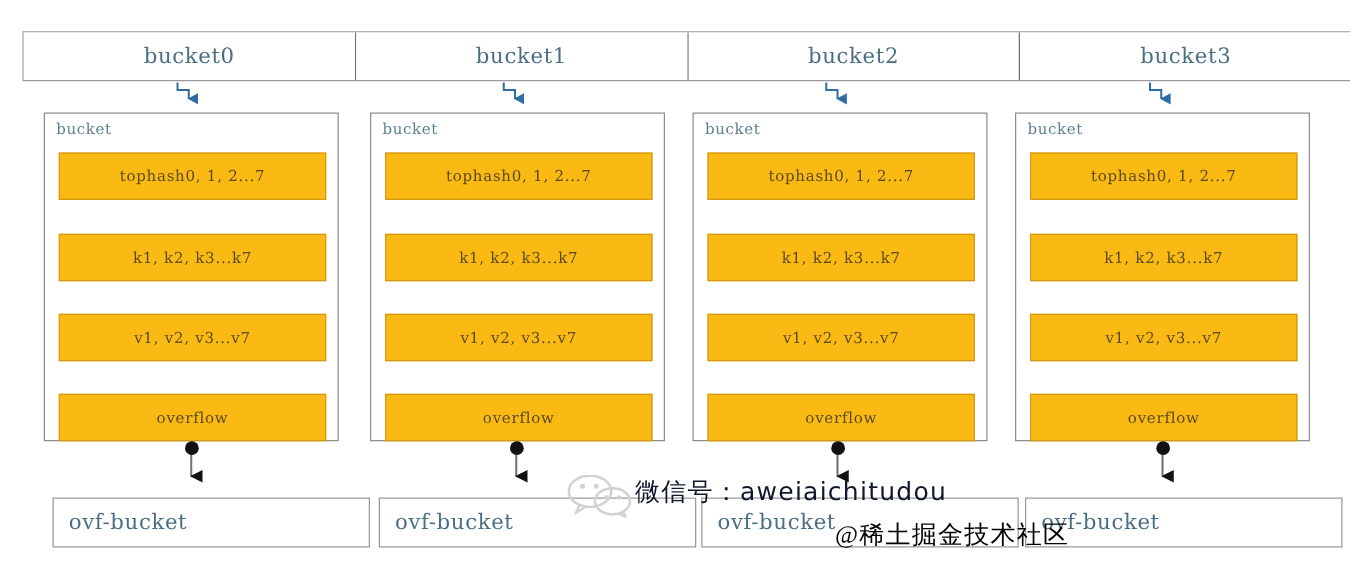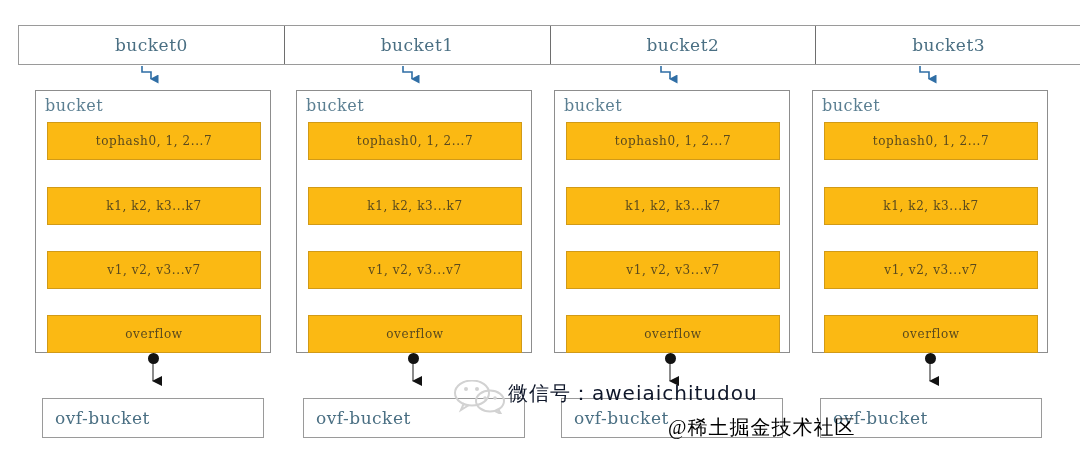--- a/index.html
+++ b/index.html
@@ -54,21 +54,21 @@
     width: 236px;
     height: 263px;
     box-sizing: border-box;
     border: 1px solid #8d8d8d;
     background: #ffffff;
   }
   .bucket-title {
     position: absolute;
     left: 9px;
     top: 5px;
-    font-size: 16px;
+    font-size: 12px;
     color: #5b7f92;
     letter-spacing: 0.5px;
   }
   .slot {
     position: absolute;
     left: 11px;
     width: 214px;
     height: 38px;
     box-sizing: border-box;
     background: #FBB913;
@@ -83,21 +83,21 @@
   }
   .slot-0 { top: 31px; }
   .slot-1 { top: 96px; }
   .slot-2 { top: 160px; }
   .slot-3 { top: 224px; }
 
   
   .ovf-box {
     position: absolute;
     top: 398px;
-    width: 222px;
+    width: 254px;
     height: 40px;
     box-sizing: border-box;
     border: 1px solid #9a9a9a;
     background: #ffffff;
     display: flex;
     align-items: center;
     padding-left: 12px;
     color: #4a6f83;
     font-size: 17px;
     letter-spacing: 0.5px;

